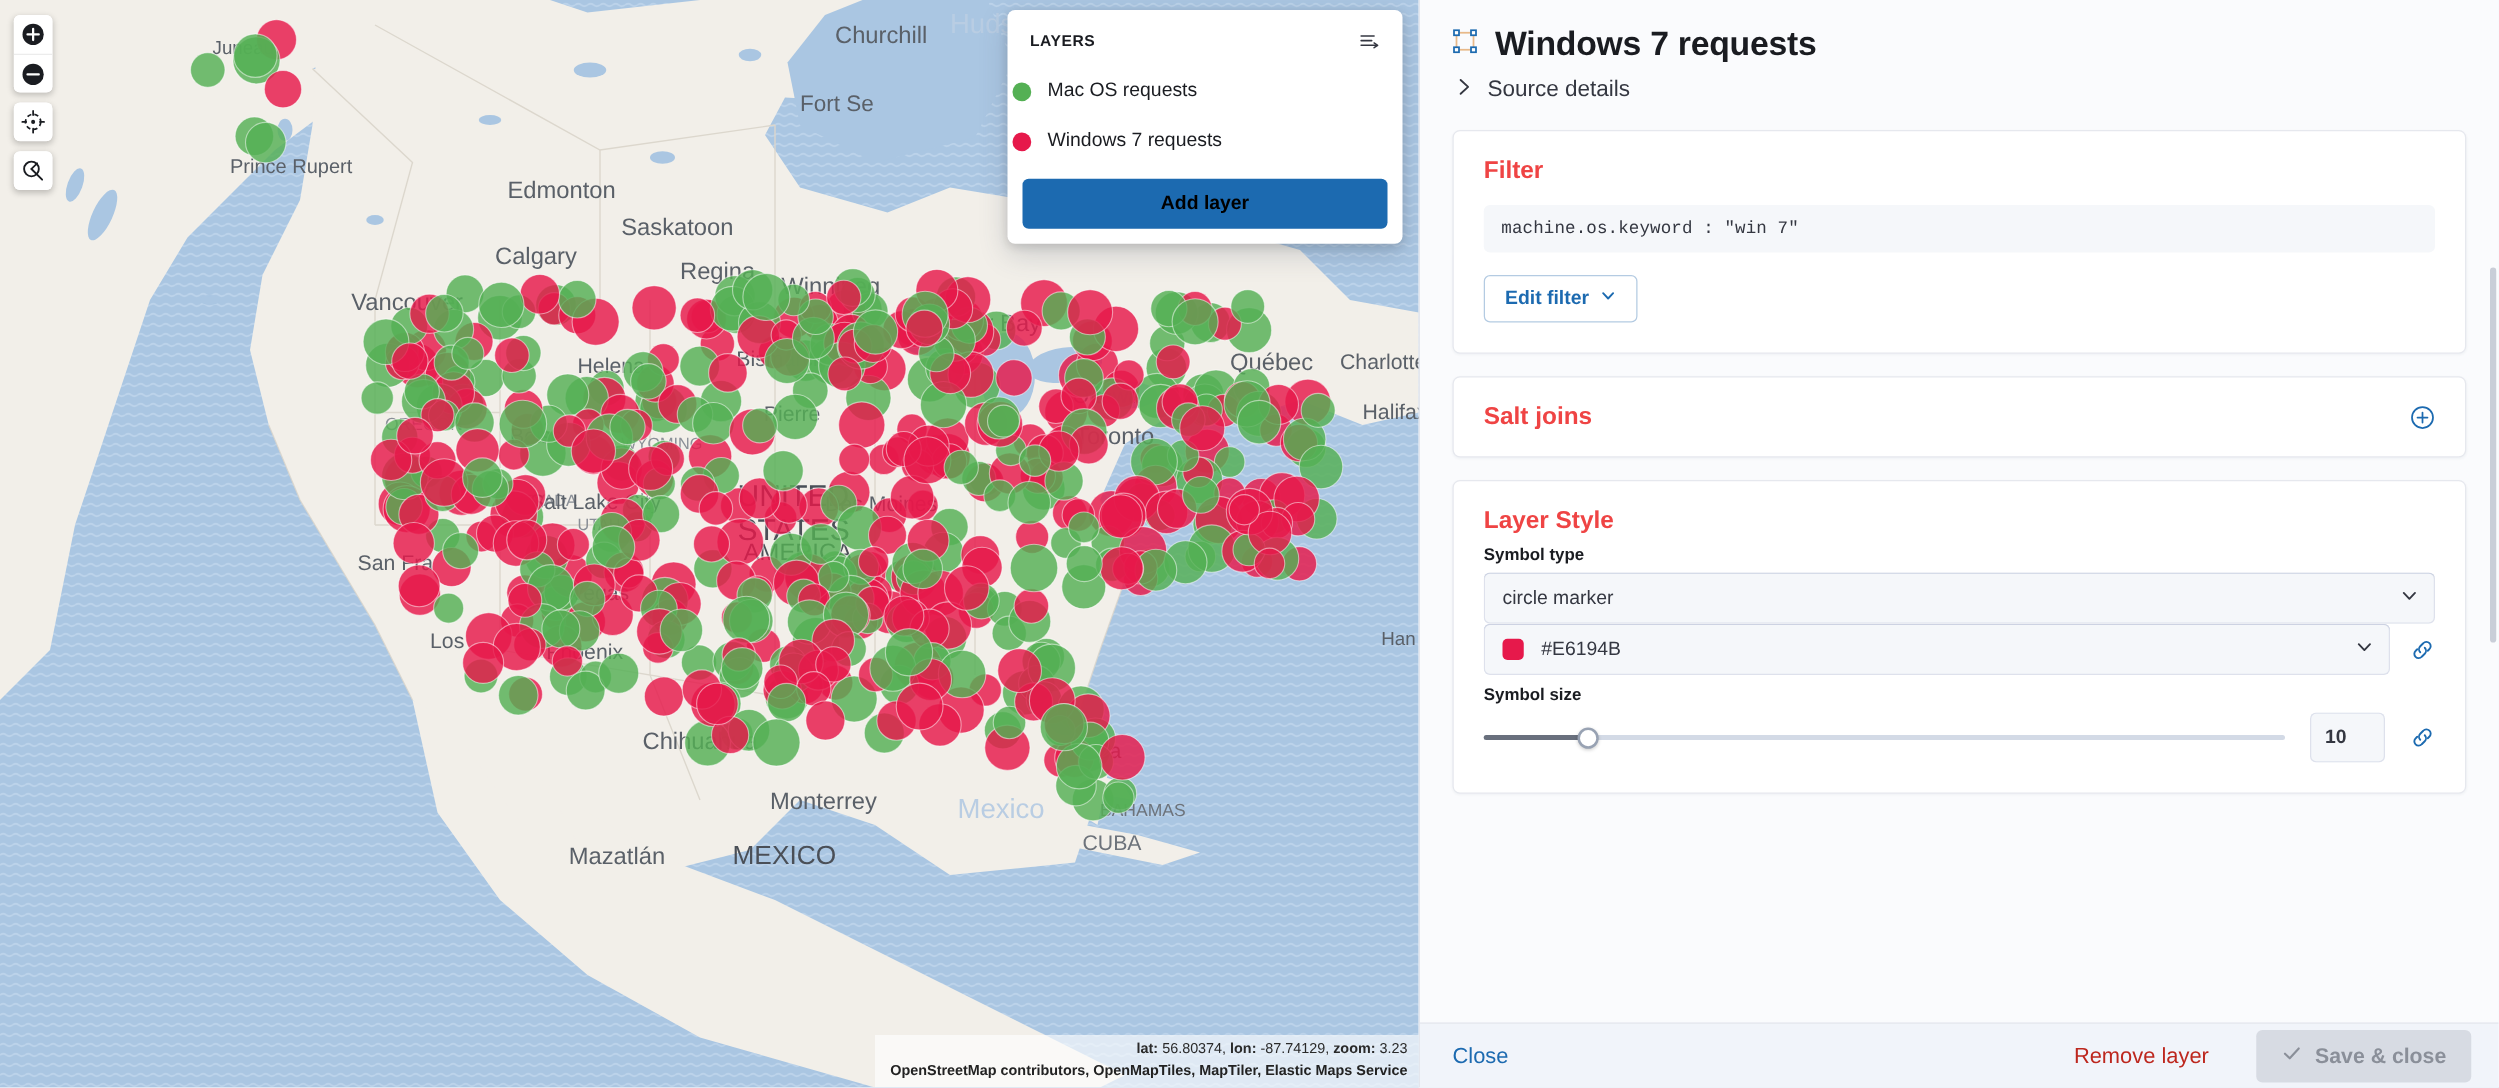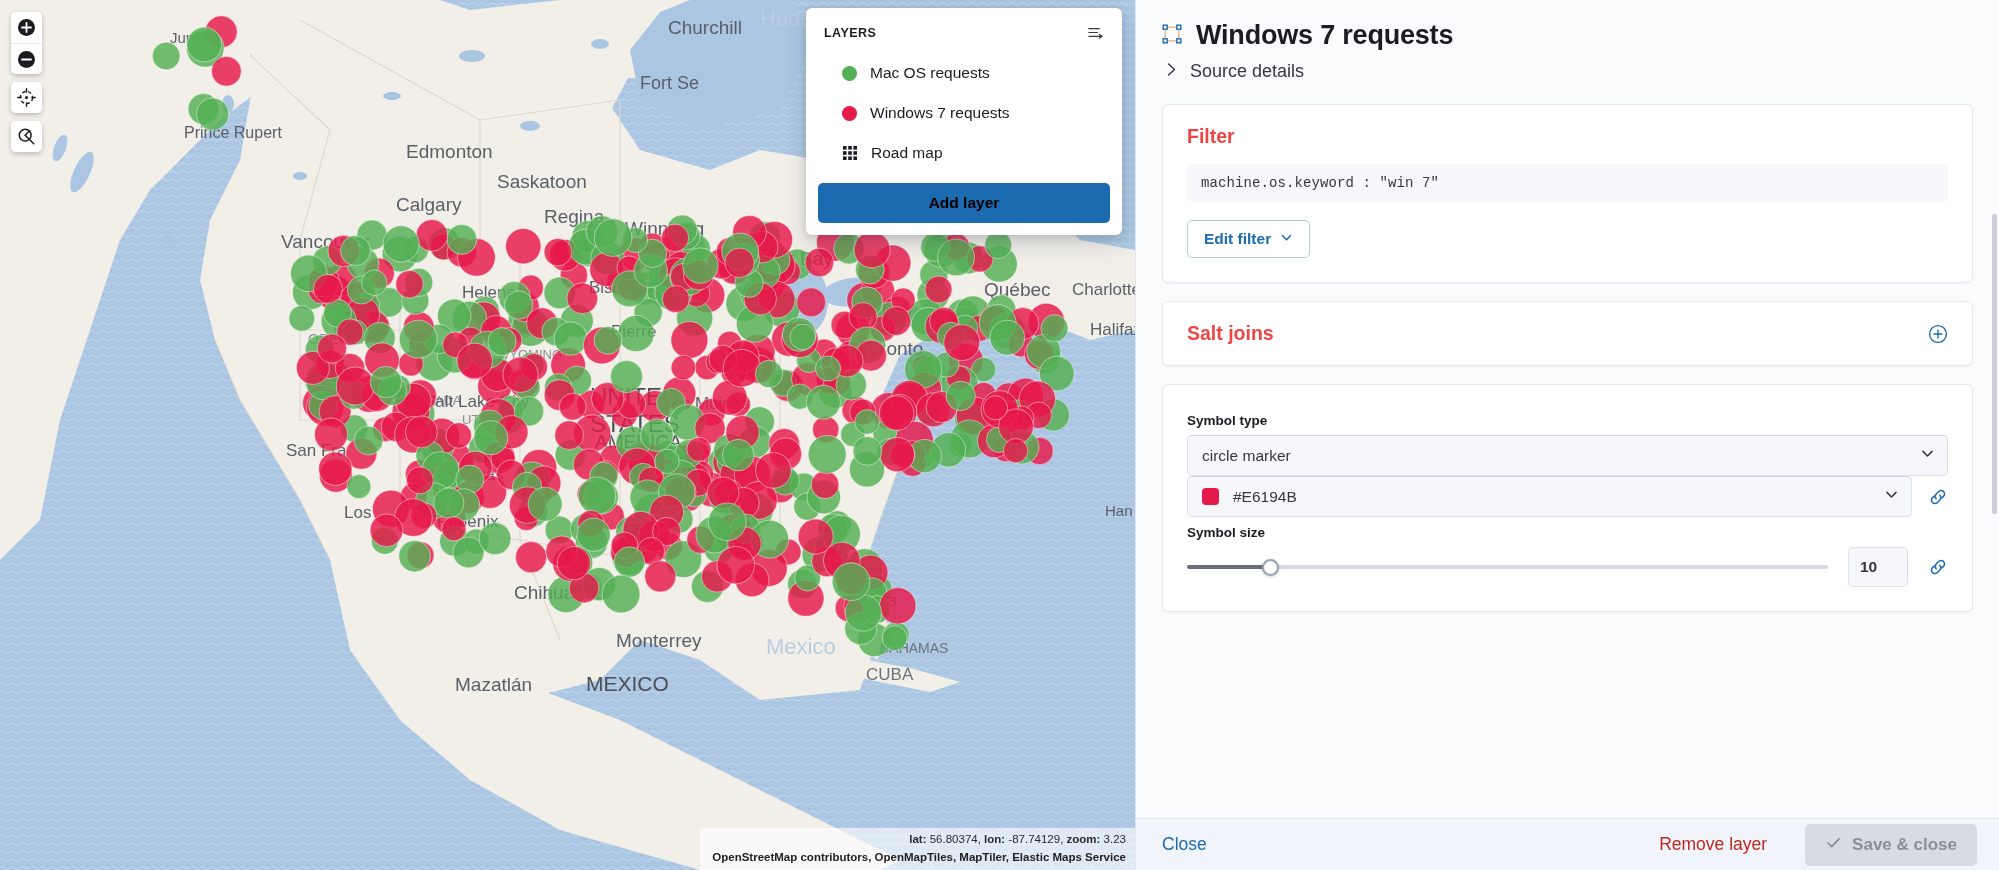--- a/index.html
+++ b/index.html
@@ -42,21 +42,21 @@
     overflow: hidden;
   }
   .lp-head {
     display: flex; align-items: center; justify-content: space-between;
     padding: 16px 18px 12px 18px;
   }
   .lp-title { font-size: 12.5px; font-weight: 700; letter-spacing: .45px; color: #1a1c21; }
   .lp-sort { cursor: pointer; color: #343741; display: flex; }
   .lp-item {
     display: flex; align-items: center; gap: 13px;
-    padding: 9px 36px; cursor: pointer; min-height: 40px;
+    padding: 9px 4px; cursor: pointer; min-height: 40px;
   }
   .lp-label { font-size: 15.5px; color: #1a1c21; }
   .dot { width: 15px; height: 15px; border-radius: 50%; flex: 0 0 15px; }
   .grid-icon { width: 16px; height: 16px; flex: 0 0 16px; display:block; }
   .lp-footer { padding: 10px 12px 12px 12px; }
   .add-layer-btn {
     width: 100%; height: 40px; border: none; border-radius: 5px;
     background: #1c6ab0; color: #000000; font-size: 15.5px; font-weight: 600;
     cursor: pointer; font-family: "Liberation Sans", sans-serif;
   }
@@ -891,34 +891,20 @@
       </div>
       <div id="layer-list">
           <div class="lp-item">
             <span class="dot" style="background: rgb(84, 176, 84);"></span>
             <span class="lp-label">Mac OS requests</span>
           </div>
           <div class="lp-item">
             <span class="dot" style="background: rgb(230, 25, 75);"></span>
             <span class="lp-label">Windows 7 requests</span>
           </div>
-          <div class="lp-item">
-            <span class="grid-icon"><svg width="16" height="16" viewBox="0 0 16 16">
-                <rect x="1" y="1" width="3.6" height="3.6" fill="#1a1c21"></rect>
-                <rect x="6.2" y="1" width="3.6" height="3.6" fill="#1a1c21"></rect>
-                <rect x="11.4" y="1" width="3.6" height="3.6" fill="#1a1c21"></rect>
-                <rect x="1" y="6.2" width="3.6" height="3.6" fill="#1a1c21"></rect>
-                <rect x="6.2" y="6.2" width="3.6" height="3.6" fill="#1a1c21"></rect>
-                <rect x="11.4" y="6.2" width="3.6" height="3.6" fill="#1a1c21"></rect>
-                <rect x="1" y="11.4" width="3.6" height="3.6" fill="#1a1c21"></rect>
-                <rect x="6.2" y="11.4" width="3.6" height="3.6" fill="#1a1c21"></rect>
-                <rect x="11.4" y="11.4" width="3.6" height="3.6" fill="#1a1c21"></rect>
-              </svg></span>
-            <span class="lp-label">Road map</span>
-          </div>
         </div>
       <div class="lp-footer">
         <button class="add-layer-btn">Add layer</button>
       </div>
     </div>
   </div>
 
   <div class="side-panel">
 
     <div class="sp-header">
@@ -965,20 +951,21 @@
           <span class="add-round">
             <svg width="20" height="20" viewBox="0 0 20 20">
               <circle cx="10" cy="10" r="8.4" fill="none" stroke="#1c6ab0" stroke-width="1.4"></circle>
               <path d="M10 6v8 M6 10h8" stroke="#1c6ab0" stroke-width="1.4" stroke-linecap="round"></path>
             </svg>
           </span>
         </div>
       </div>
 
       <div class="card">
+        <div class="card-title">Layer Style</div>
 
         <div class="field-label sp">Symbol type</div>
         <div class="select-box">
           <span>circle marker</span>
           <span>
             <svg width="15" height="15" viewBox="0 0 14 14">
               <path d="M2.8 5 L7 9.4 L11.2 5" stroke="#343741" stroke-width="1.4" fill="none" stroke-linecap="round" stroke-linejoin="round"></path>
             </svg>
           </span>
         </div>

